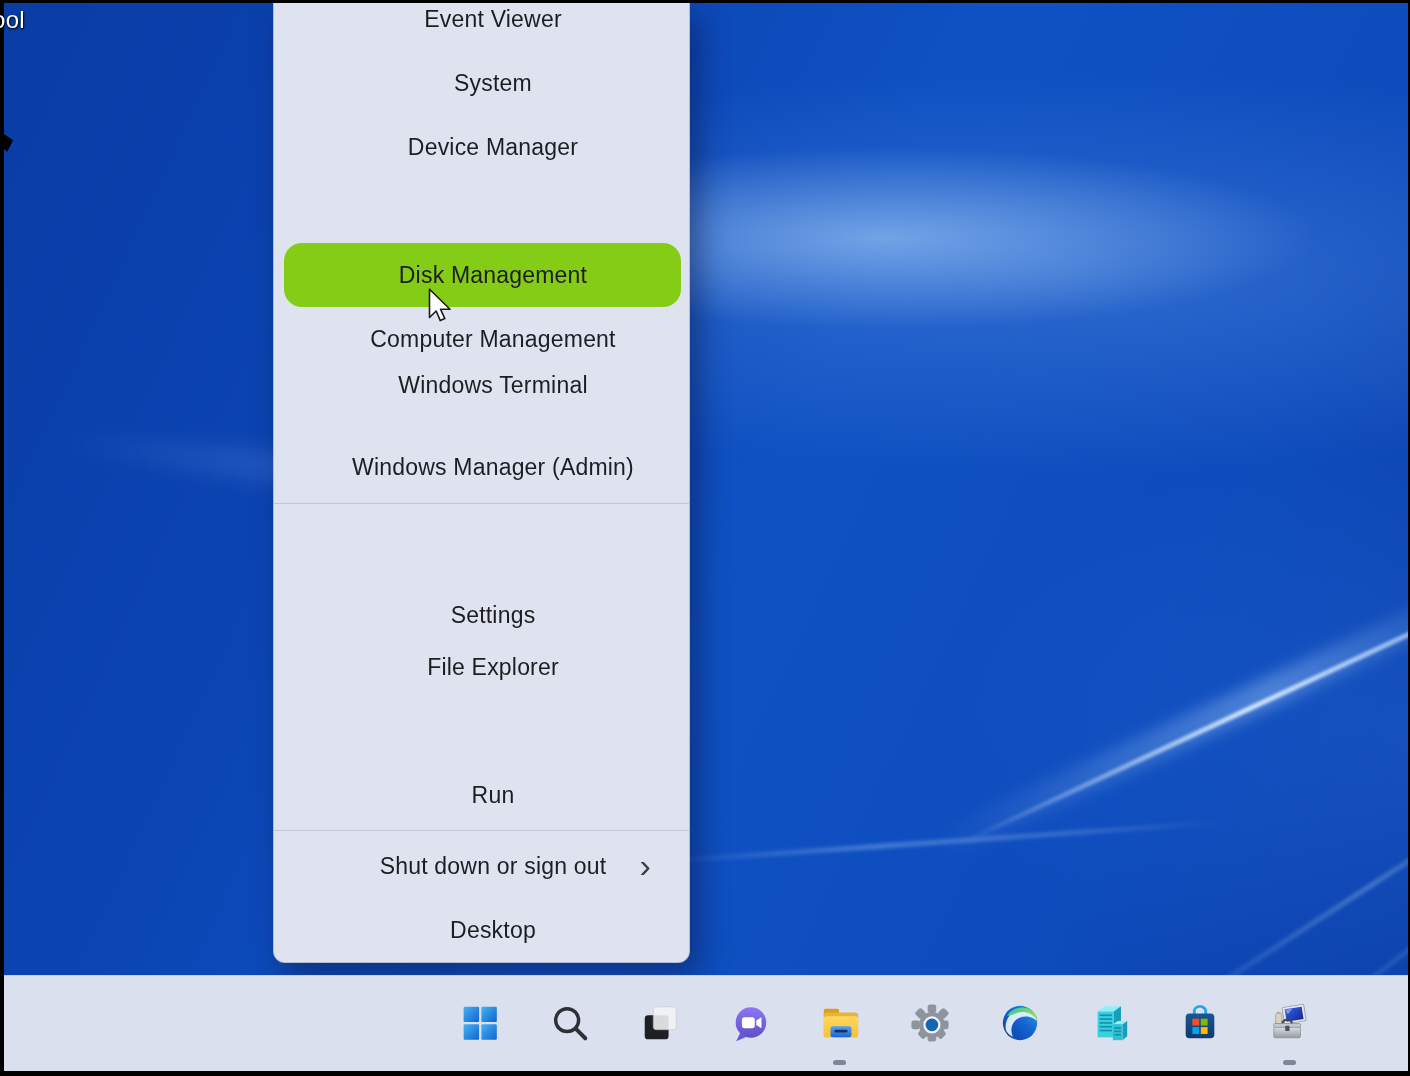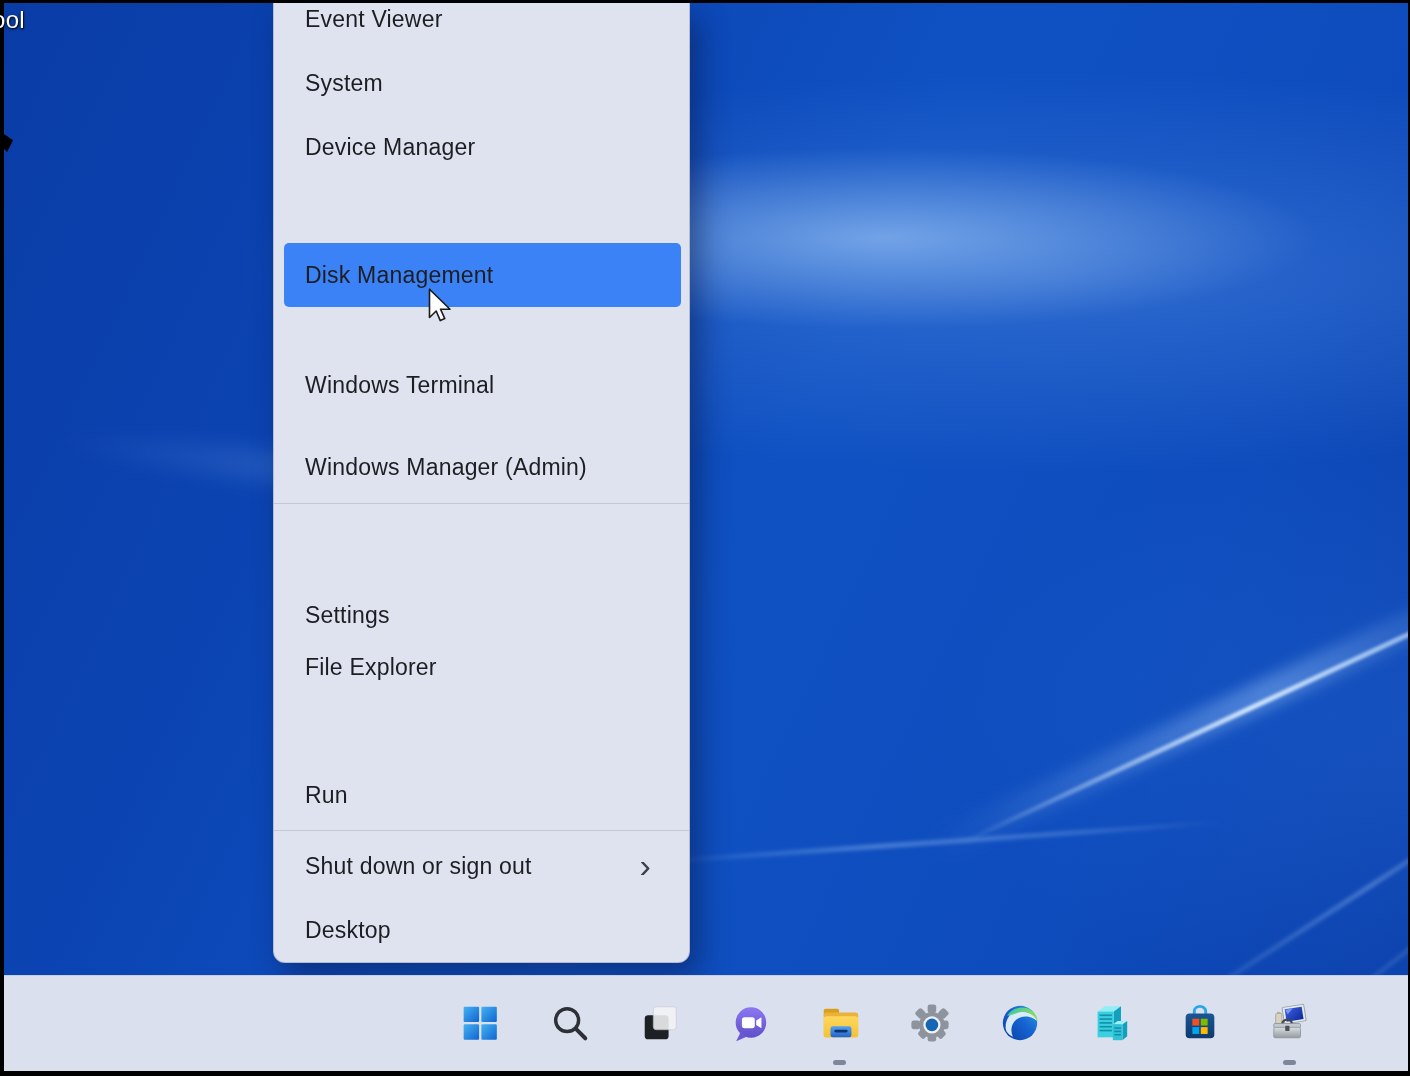--- a/index.html
+++ b/index.html
@@ -49,28 +49,29 @@
     background:#000; clip-path:polygon(0 0, 100% 35%, 35% 100%, 0 82%);
   }
   
   .menu {
     position:absolute; left:273px; top:3px; width:417px; height:960px; z-index:5;
     background:#dee3ef;
     border:1px solid rgba(115,126,152,.38); border-top:none;
     border-radius:0 0 12px 12px;
     box-shadow:10px 14px 30px rgba(8,18,60,.45);
     overflow:hidden;
+    text-align:center;
   }
   .mi {
     position:absolute; left:10px; width:397px; height:64px;
     line-height:64px; padding-left:21px;
     font-size:23px; color:#1d1e22; letter-spacing:.2px;
     border-radius:5px; cursor:default; white-space:nowrap;
   }
-  .mi.highlighted { background:#3b82f6; }
+  .mi.highlighted { background:#84cc16;border-radius:18px; }
   .sep { position:absolute; left:0; width:417px; height:1px; background:#c2c8d6; }
   .chev {
     position:absolute; right:30px; top:0; line-height:62px;
     font-size:34px; color:#3c3f46;
   }
   
   .cursor { position:absolute; left:428px; top:288px; z-index:9; }
   
   .taskbar {
     position:absolute; left:4px; right:2px; top:975px; height:96px; z-index:6;
@@ -102,20 +103,21 @@
   </div>
 
   <div class="desk-label">ool</div>
   <div class="desk-frag"></div>
 
   <div class="menu">
     <div class="mi" style="top:-16px">Event Viewer</div>
     <div class="mi" style="top:48px">System</div>
     <div class="mi" style="top:112px">Device Manager</div>
     <div class="mi highlighted" style="top:240px">Disk Management</div>
+    <div class="mi" style="top:304px">Computer Management</div>
     <div class="mi" style="top:350px">Windows Terminal</div>
     <div class="mi" style="top:432px">Windows Manager (Admin)</div>
 
     <div class="sep" style="top:500px"></div>
 
     <div class="mi" style="top:580px">Settings</div>
     <div class="mi" style="top:632px">File Explorer</div>
     <div class="mi" style="top:760px">Run</div>
 
     <div class="sep" style="top:827px"></div>

